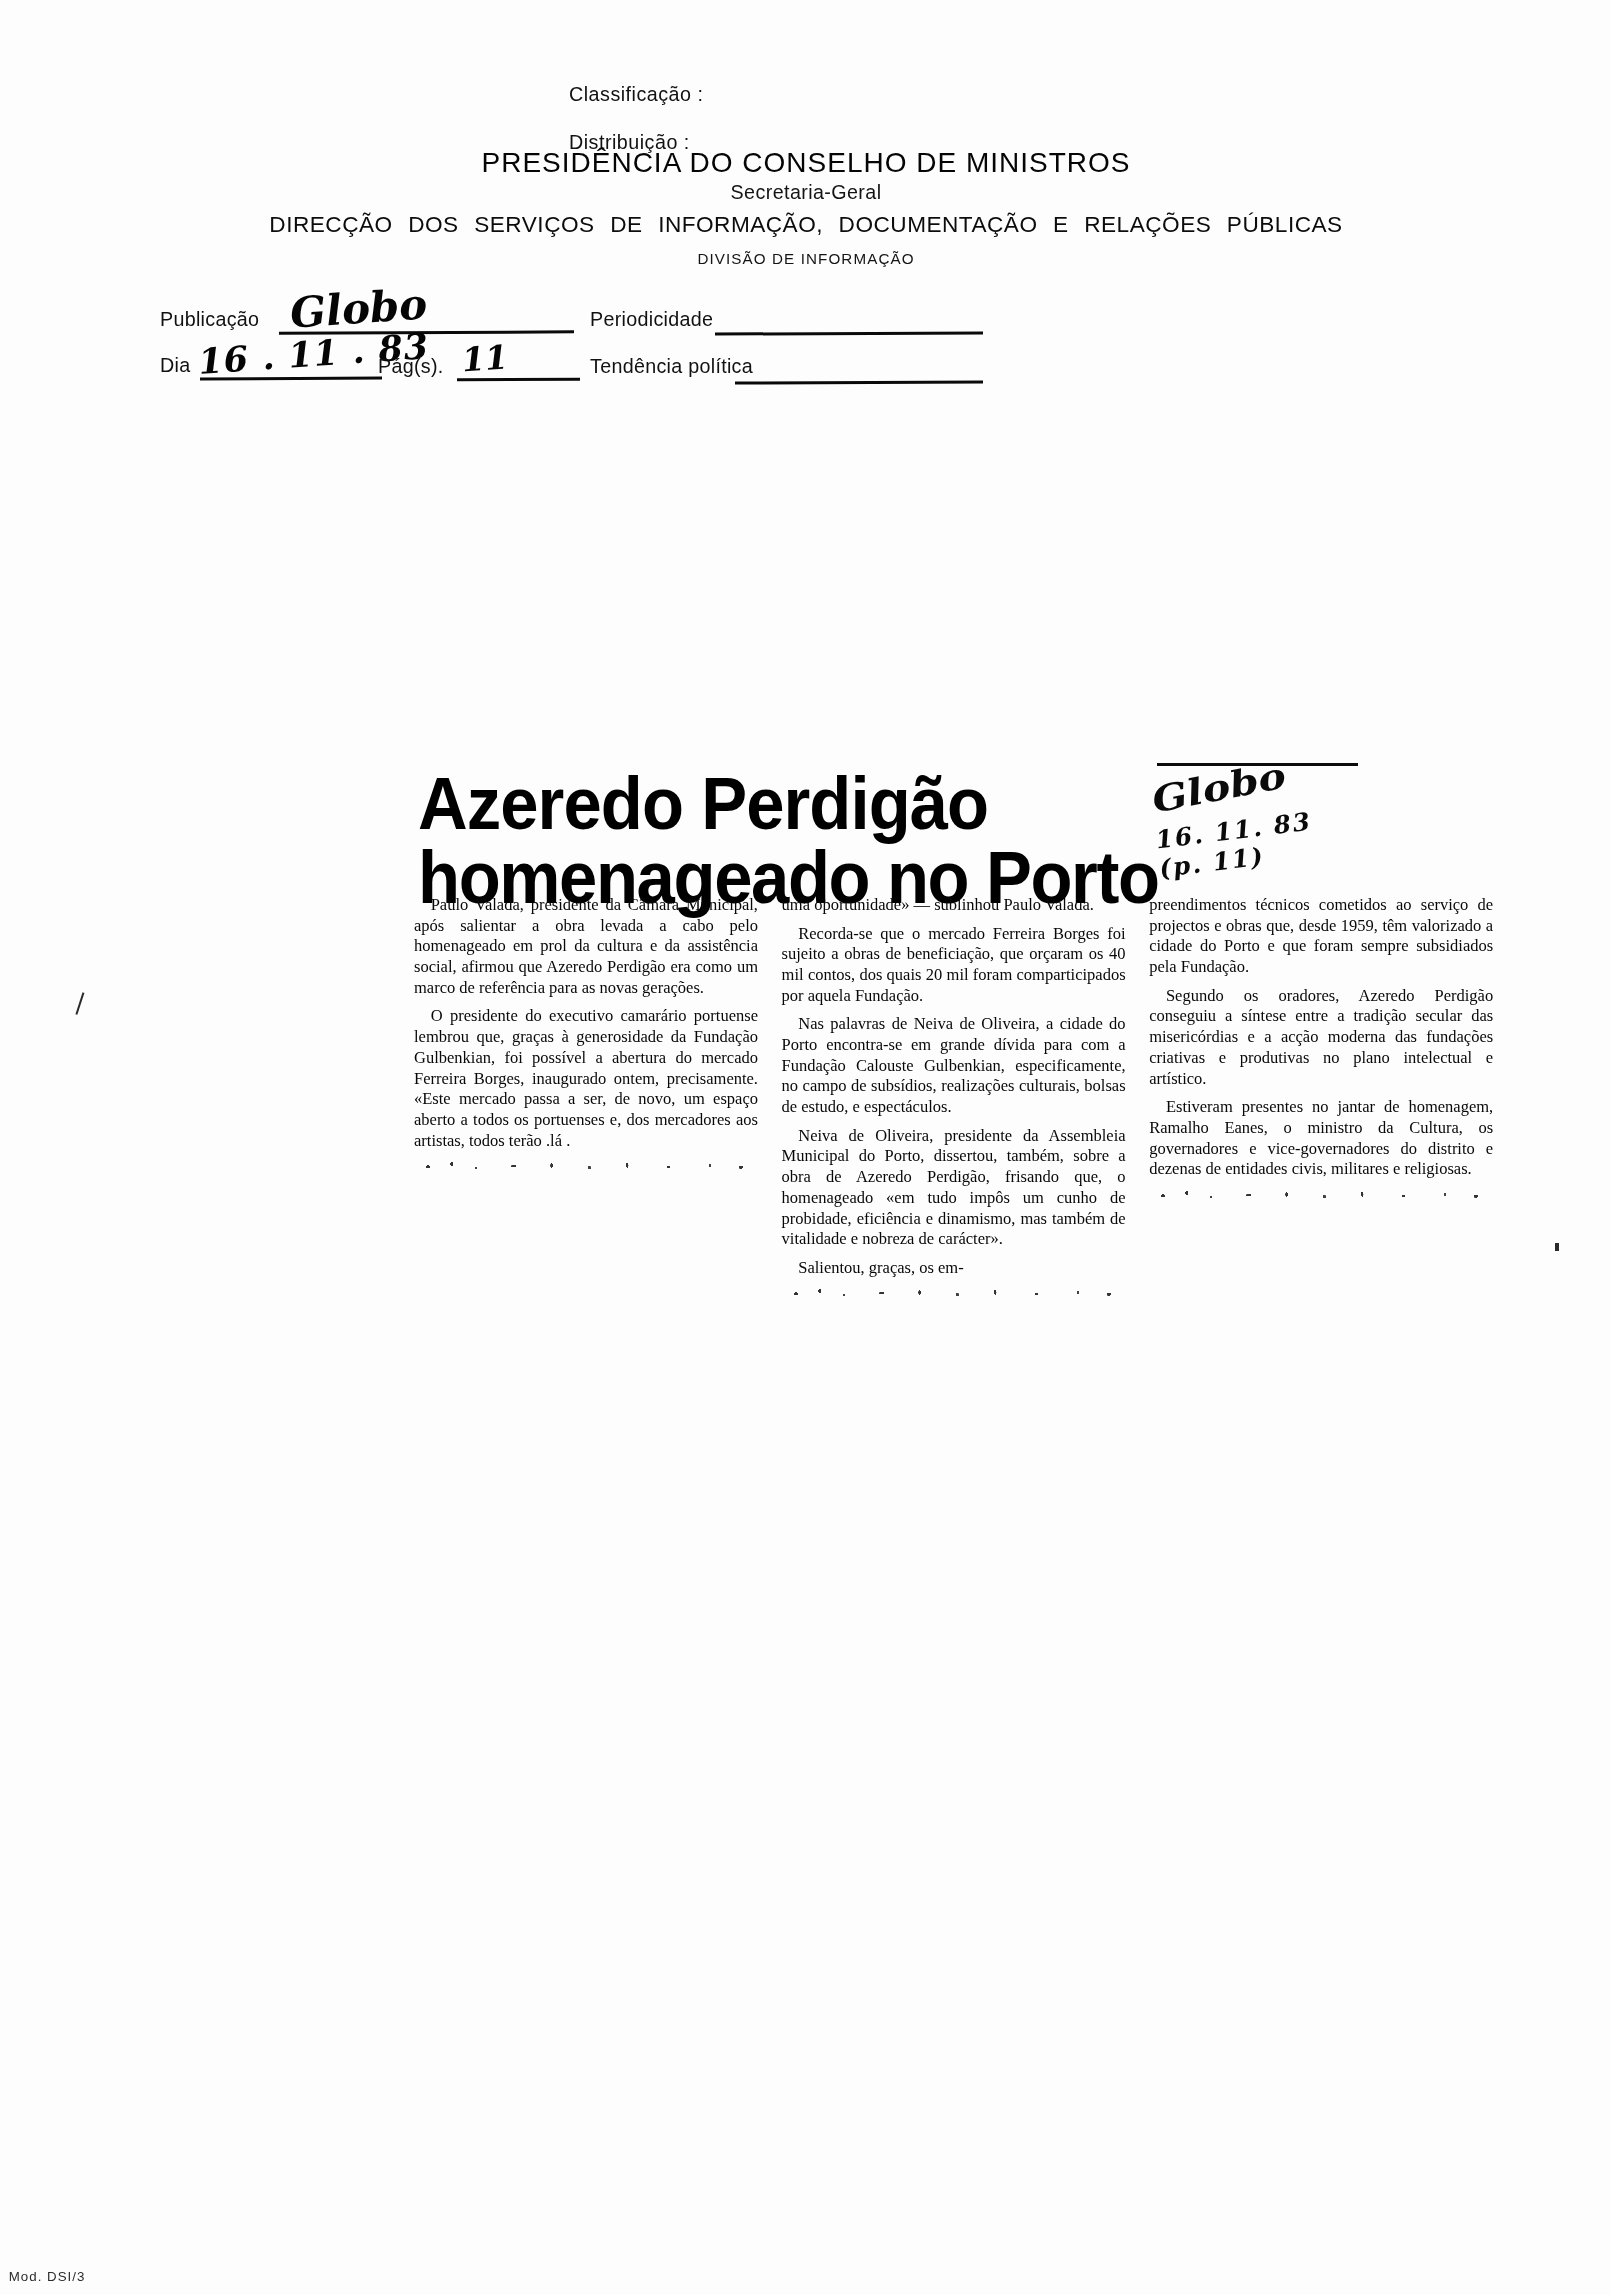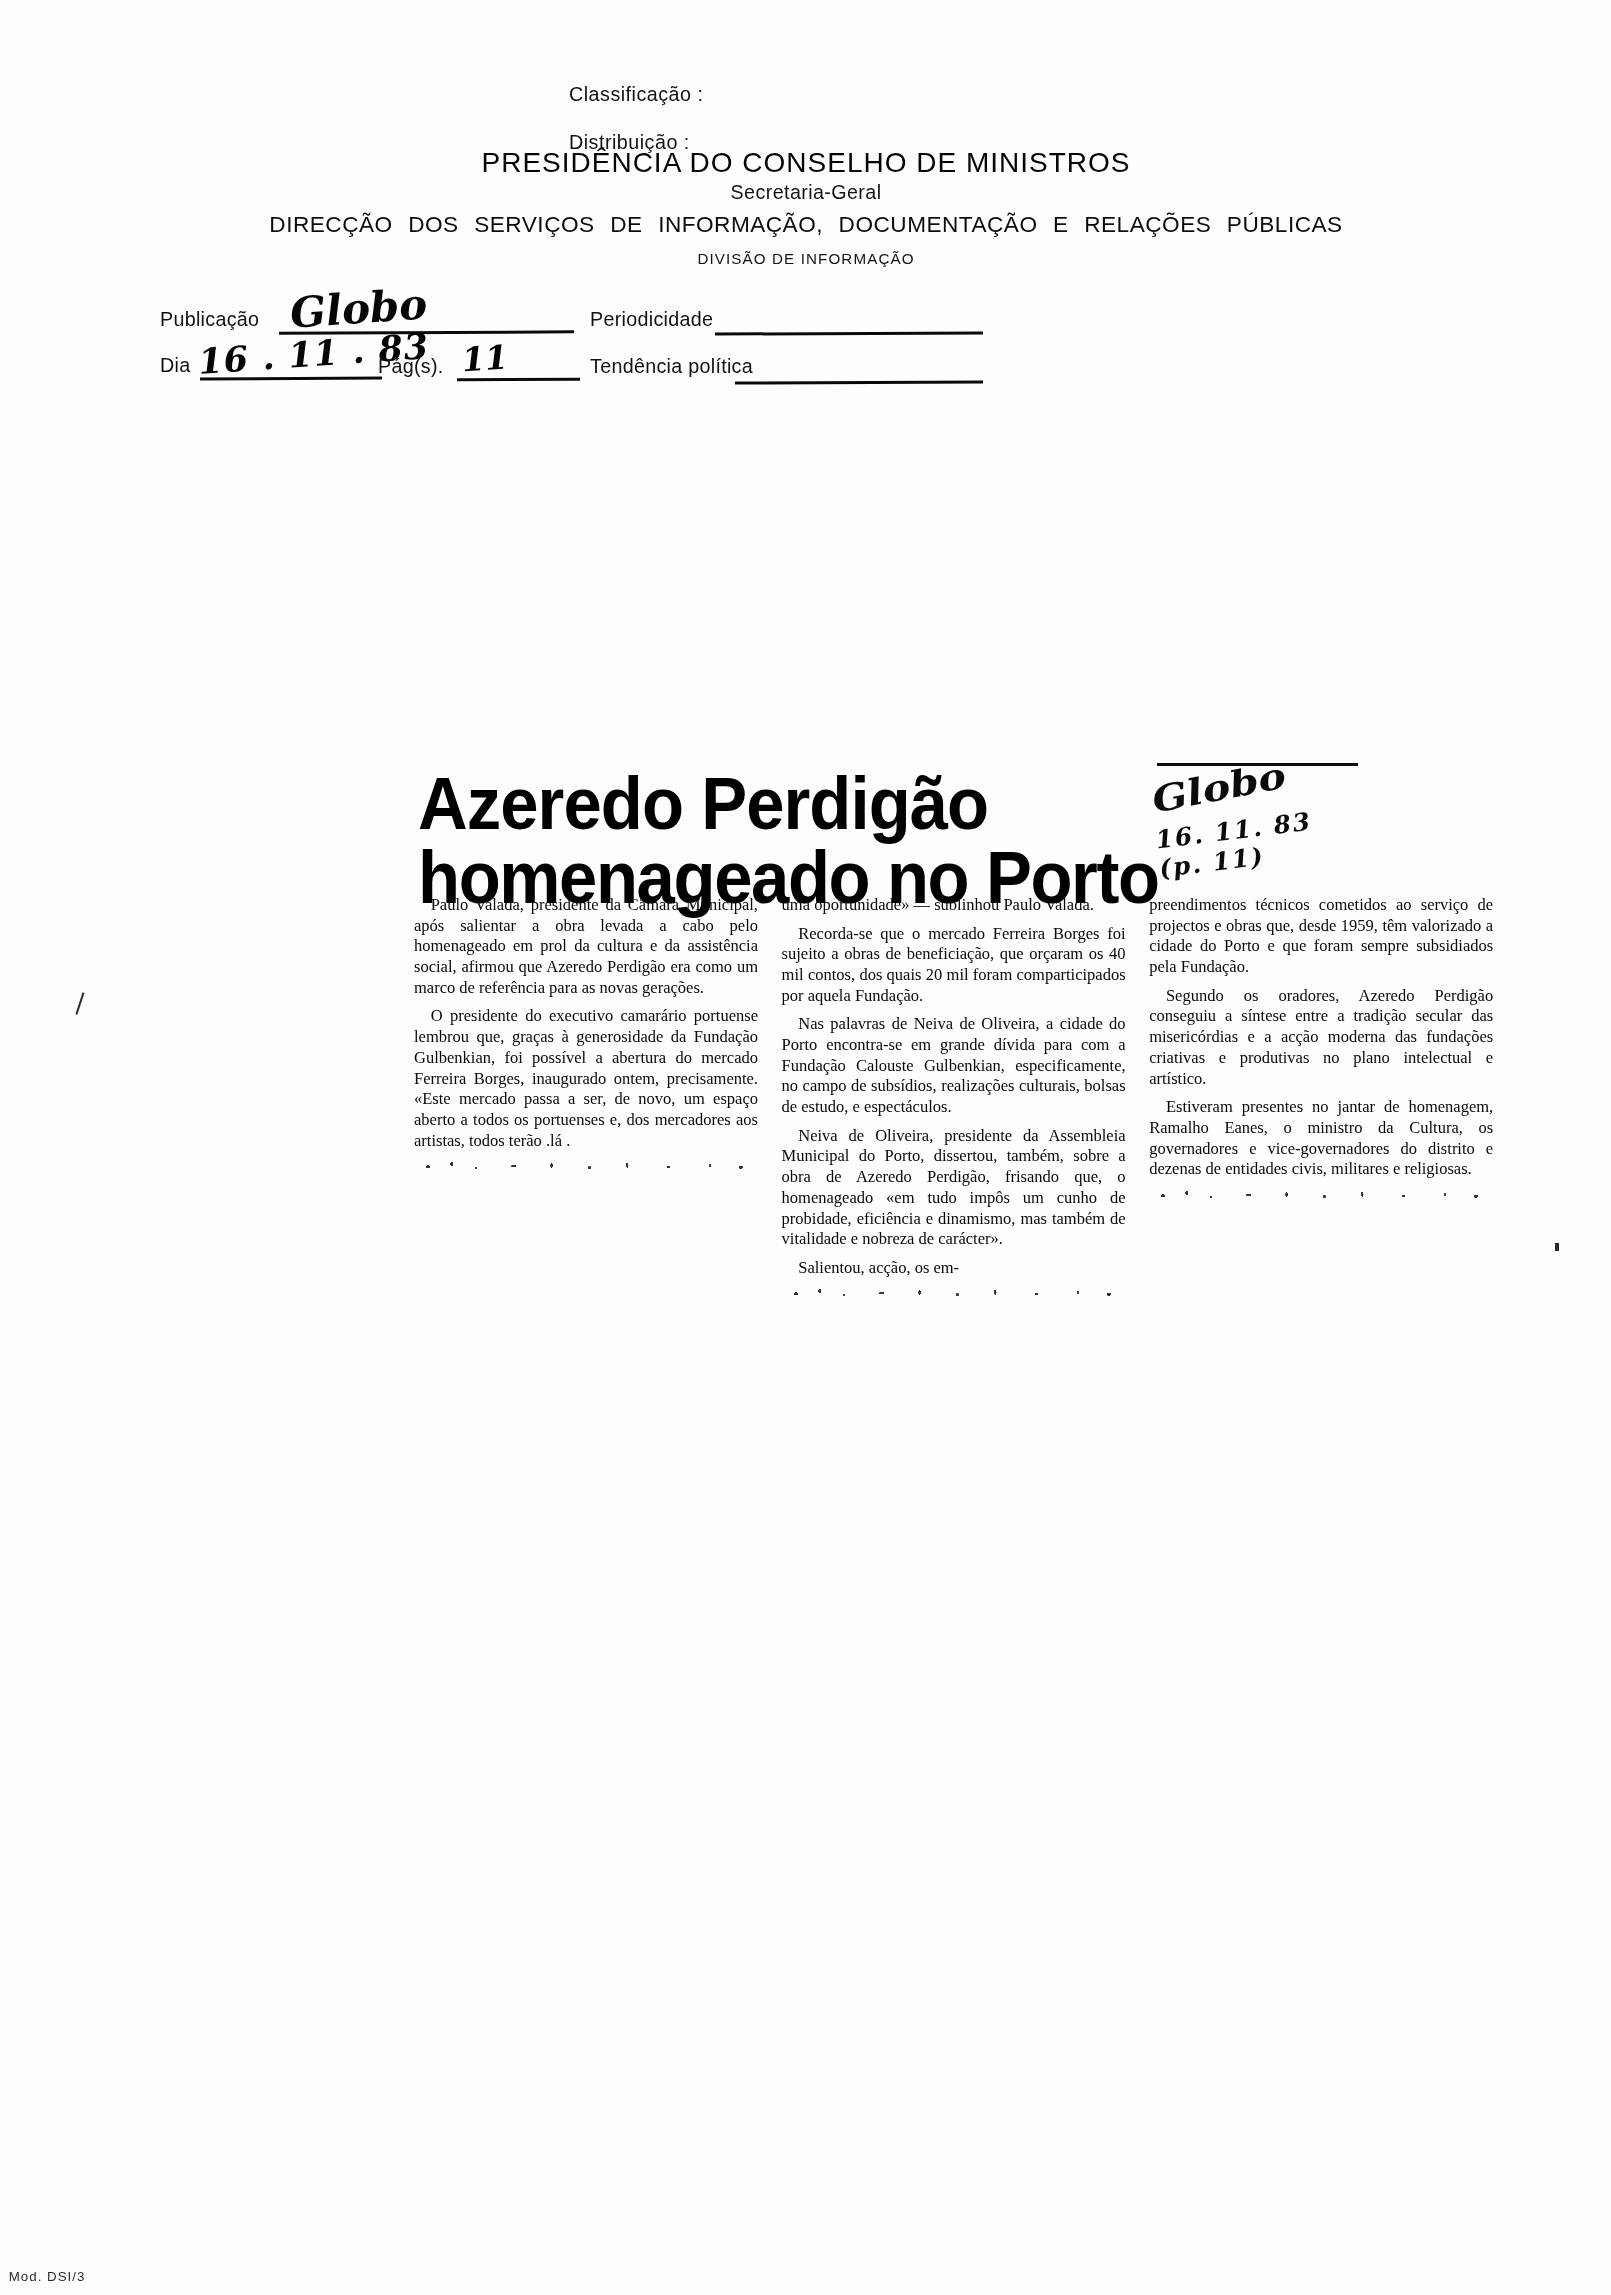--- a/index.html
+++ b/index.html
@@ -357,21 +357,21 @@
         <p>
           <span>Recorda-se que o mercado Ferreira Borges foi sujeito a obras de beneficiação, que orçaram os 40 mil contos, dos quais 20 mil foram comparticipados por aquela Fundação.</span>
         </p>
         <p>
           <span>Nas palavras de Neiva de Oliveira, a cidade do Porto encontra-se em grande dívida para com a Fundação Calouste Gulbenkian, especificamente, no campo de subsídios, realizações culturais, bolsas de estudo, e espectáculos.</span>
         </p>
         <p>
           <span>Neiva de Oliveira, presidente da Assembleia Municipal do Porto, dissertou, também, sobre a obra de Azeredo Perdigão, frisando que, o homenageado </span><b>«em tudo impôs um cunho de probidade, eficiência e dinamismo, mas também de vitalidade e nobreza de carácter».</b>
         </p>
         <p>
-          <span>Salientou, acção, os em-</span>
+          <span>Salientou, graças, os em-</span>
         </p>
         <div class="smudge"></div>
       </div>
 
       <div class="col">
         <p class="noind">
           <span>preendimentos técnicos cometidos ao serviço de projectos e obras que, desde 1959, têm valorizado a cidade do Porto e que foram sempre subsidiados pela Fundação.</span>
         </p>
         <p>
           <span>Segundo os oradores, Azeredo Perdigão conseguiu a síntese entre a tradição secular das misericórdias e a acção moderna das fundações criativas e produtivas no plano intelectual e artístico.</span>

